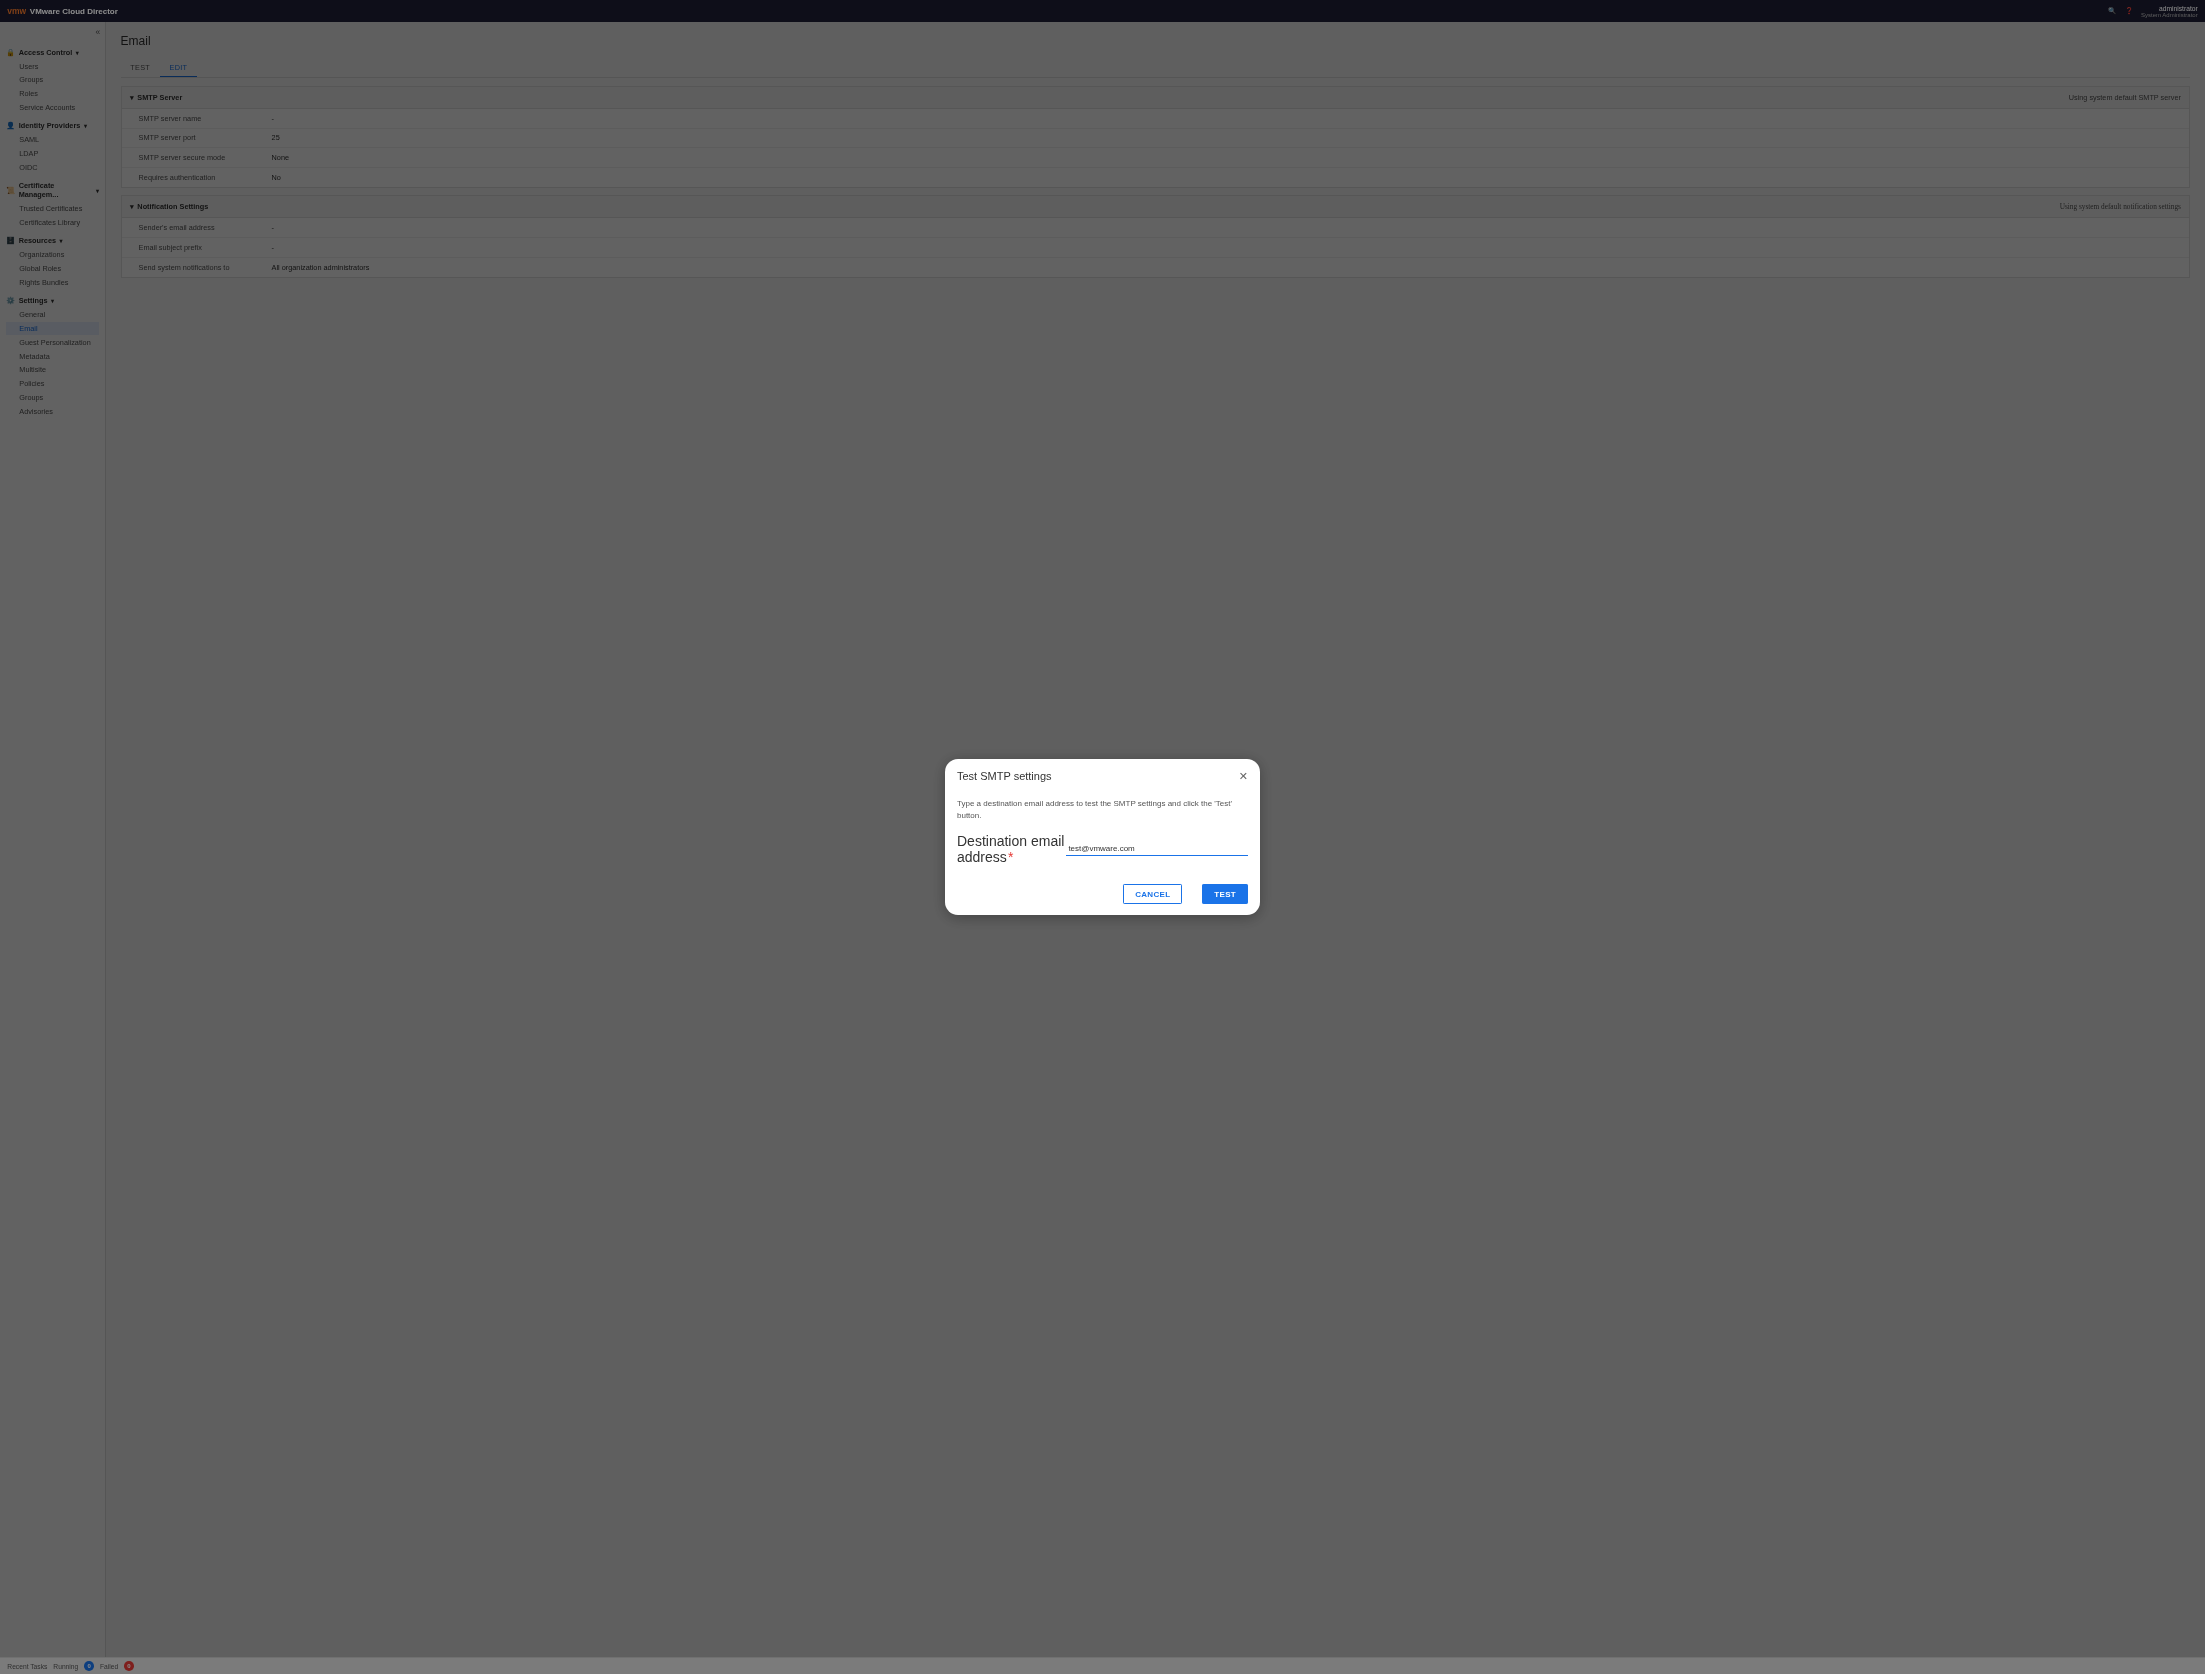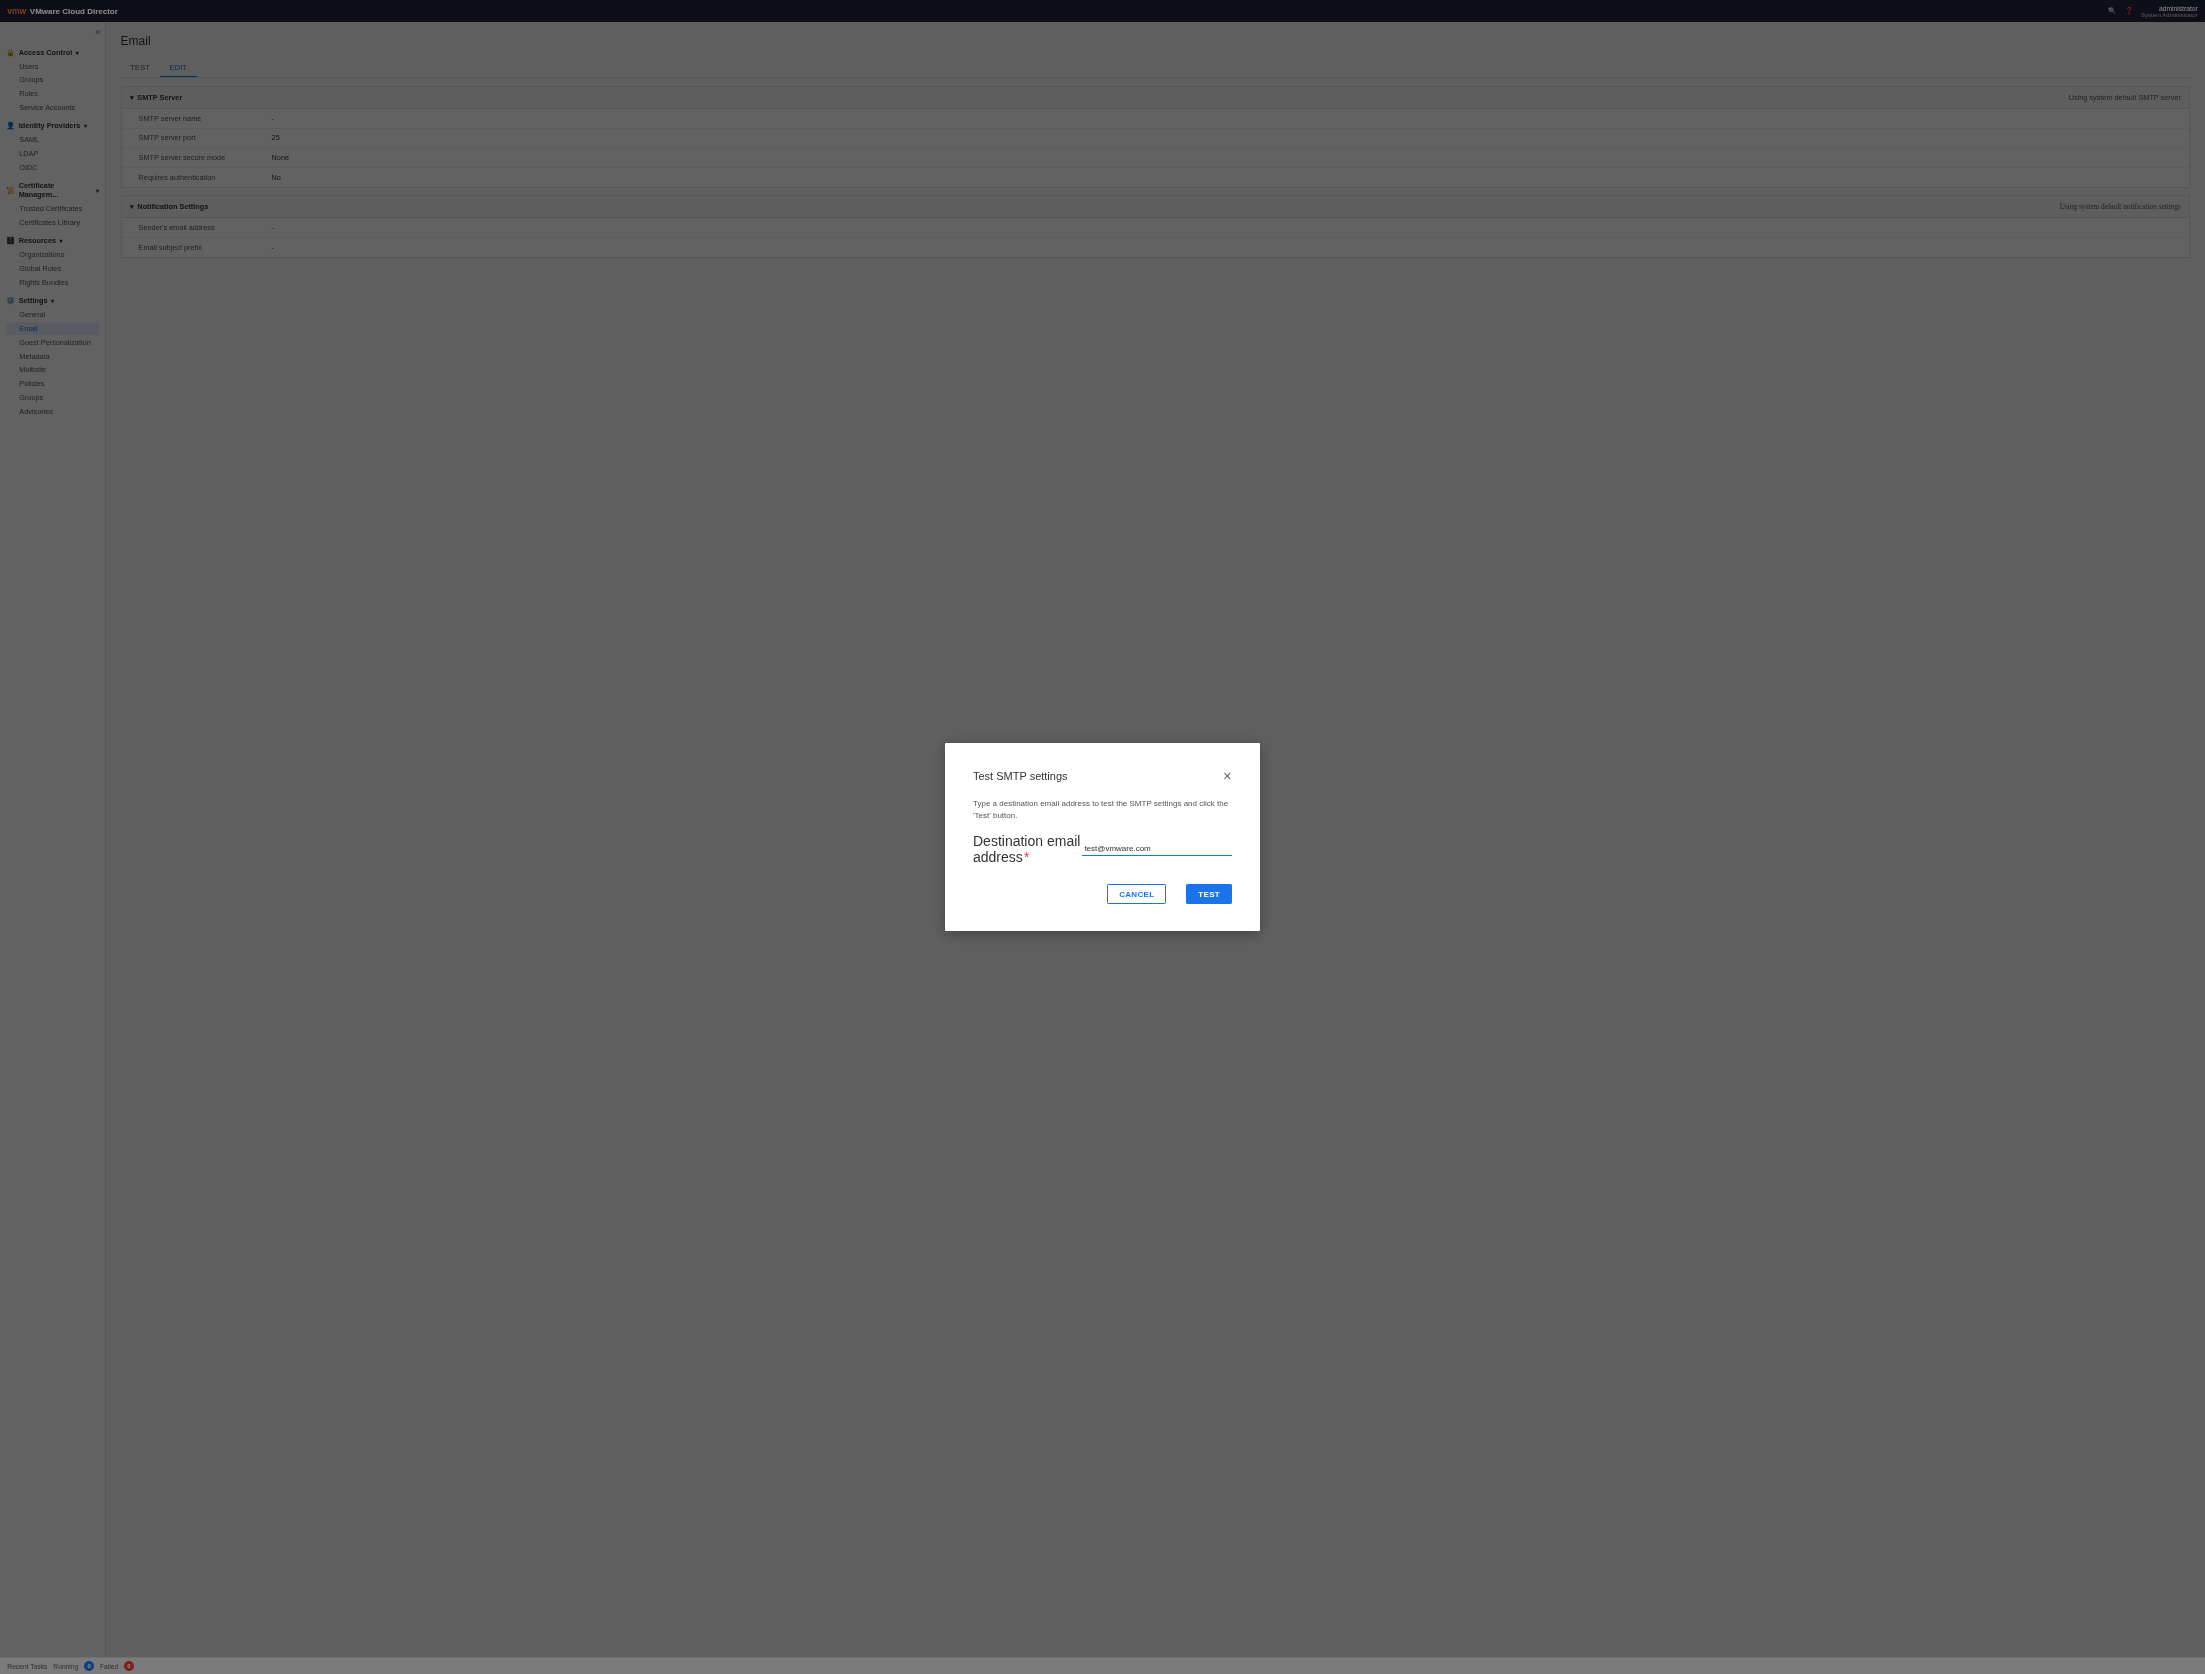--- a/index.html
+++ b/index.html
@@ -48,22 +48,22 @@
 
     
     .overlay {
       position: fixed; top: 0; left: 0; right: 0; bottom: 0;
       background: rgba(0,0,0,0.45); z-index: 100;
       display: flex; align-items: center; justify-content: center;
     }
 
     
     .modal {
-      background: #fff; border-radius: 1px; box-shadow: 0 2.4px 14.6px rgba(0,0,0,0.3);
-      width: 315px; padding: 16px; position: relative;
+      background: #fff; border-radius: 13px; box-shadow: 0 2.4px 14.6px rgba(0,0,0,0.3);
+      width: 315px; padding: 0; position: relative;
     }
     .modal-header {
       display: flex; align-items: center; justify-content: space-between;
       padding: 11px 12px 7.3px 12px; border-bottom: none;
     }
     .modal-title { font-size: 11px; font-weight: 400; color: #333; }
     .modal-close { background: none; border: none; font-size: 11px; color: #666; cursor: pointer; padding: 0; line-height: 1; }
     .modal-body { padding: 8.5px 12px 12px 12px; }
     .modal-description { font-size: 8px; color: #555; margin-bottom: 11px; line-height: 1.5; }
     .modal-field { display: flex; align-items: center; gap: 0; }
@@ -229,20 +229,24 @@
           <span style="margin-left:auto;font-weight:400;color:#555;font-size:7.3px;font-family:Liberation Serif, serif;">Using system default notification settings</span>
         </div>
         <div class="settings-row">
           <span class="settings-label">Sender's email address</span>
           <span class="settings-value">-</span>
         </div>
         <div class="settings-row">
           <span class="settings-label">Email subject prefix</span>
           <span class="settings-value">-</span>
         </div>
+        <div class="settings-row">
+          <span class="settings-label">Send system notifications to</span>
+          <span class="settings-value">All organization administrators</span>
+        </div>
       </div>
     </main>
   </div>
 
   <div class="bottom-bar">
     <span>Recent Tasks</span>
     <span>Running</span>
     <span class="bottom-bar-badge badge-blue">0</span>
     <span>Failed</span>
     <span class="bottom-bar-badge badge-red">0</span>

